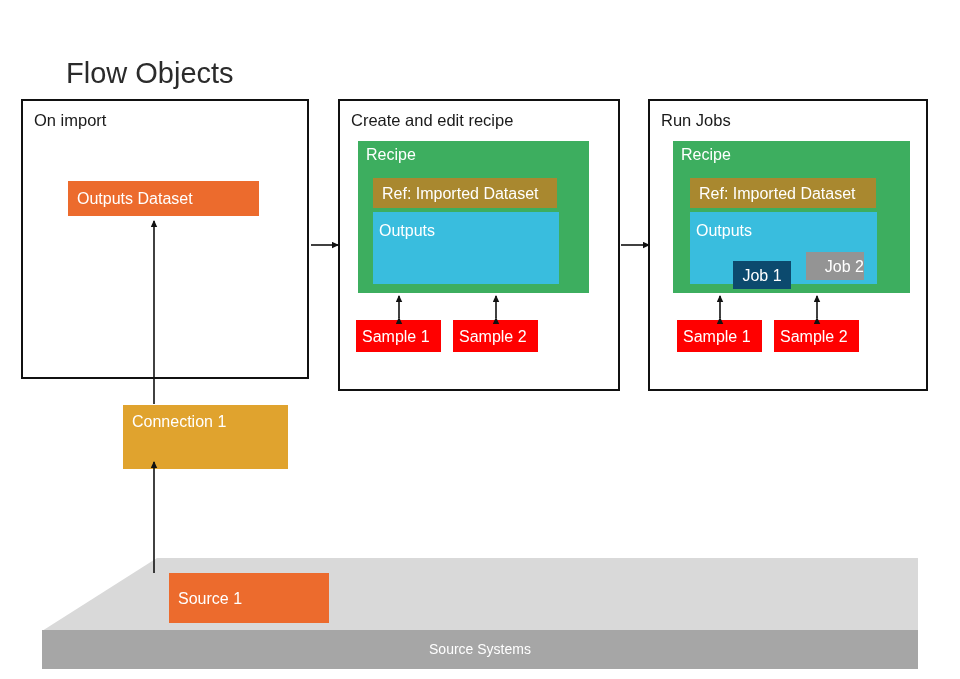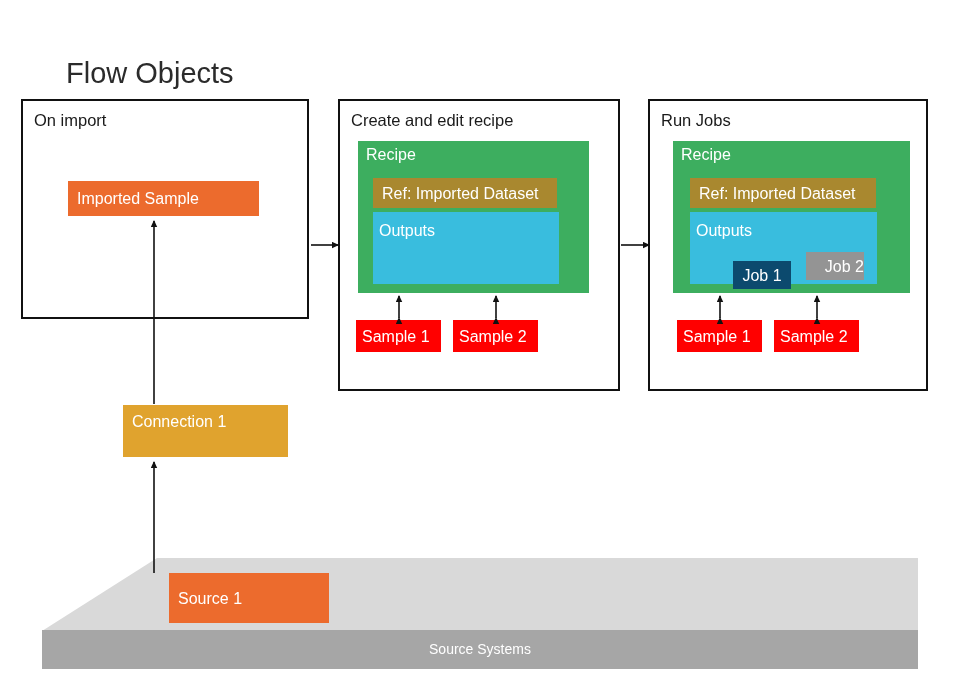--- a/index.html
+++ b/index.html
@@ -45,29 +45,29 @@
   <div class="block block-center" style="left:125px;top:573px;width:160px;height:50px;background:#EC6B2D;margin-left:44px;">
     <span>Source 1</span>
   </div>
 
   <div class="slab" style="left:0;top:355px;width:960px;height:120px;">
     
     
     
   </div>
 
-  <div class="block block-center" style="left:123px;top:405px;width:165px;height:52px;background:#E0A32E;align-items:flex-start;">
+  <div class="block block-center" style="left:123px;top:405px;width:165px;height:64px;background:#E0A32E;align-items:flex-start;">
     <span style="padding-top:7px;">Connection 1</span>
   </div>
 
-  <div class="panel" style="left:21px;top:99px;width:288px;height:220px;">
+  <div class="panel" style="left:21px;top:99px;width:288px;height:280px;">
     <div class="panel-label">On import</div>
   </div>
   <div class="block block-center" style="left:68px;top:181px;width:191px;height:35px;background:#EC6B2D;">
-    <span>Imported Sample</span>
+    <span>Outputs Dataset</span>
   </div>
 
   <div class="panel" style="left:338px;top:99px;width:282px;height:292px;">
     <div class="panel-label">Create and edit recipe</div>
   </div>
   <div class="block" style="left:358px;top:141px;width:231px;height:152px;background:#3DAE5F;">
     <div class="block-label">Recipe</div>
   </div>
   <div class="block block-center" style="left:373px;top:178px;width:184px;height:30px;background:#A9882F;">
     <span>Ref: Imported Dataset</span>

